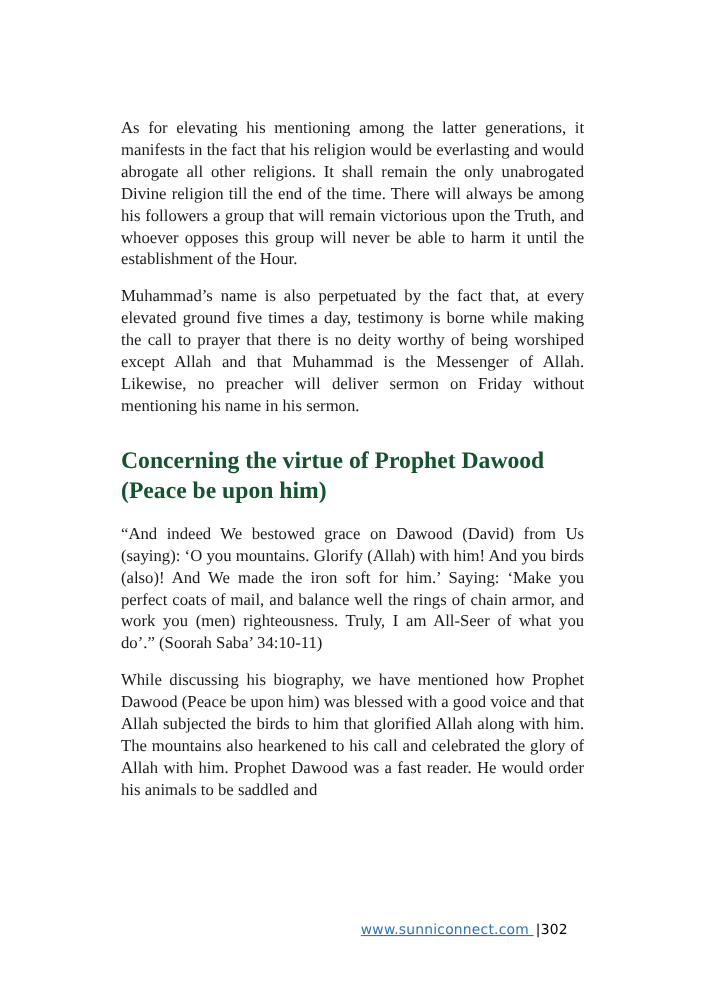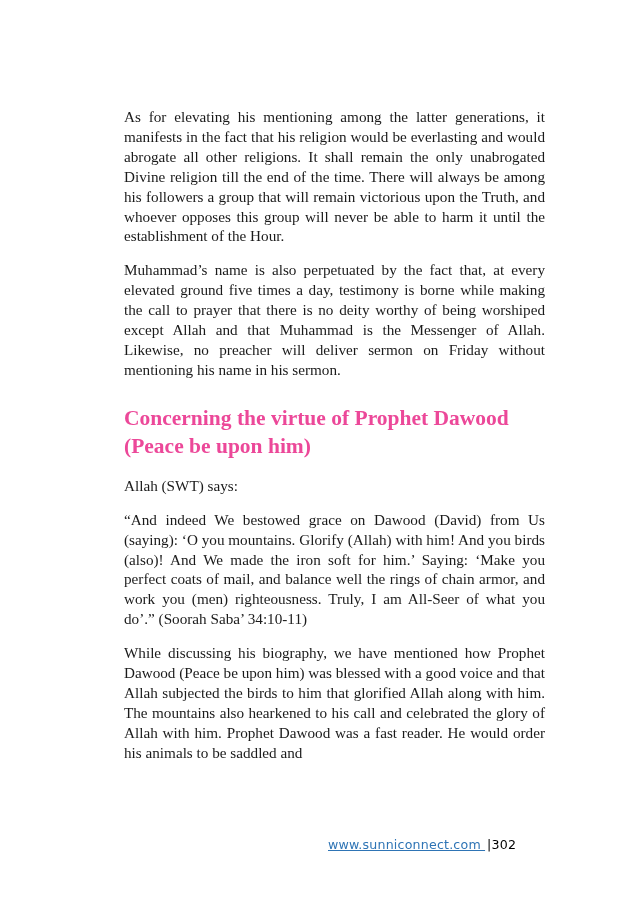--- a/index.html
+++ b/index.html
@@ -8,37 +8,37 @@
       background: #ffffff;
     }
     body {
       width: 641px;
       height: 910px;
       position: relative;
       overflow: hidden;
     }
     .page {
       position: absolute;
-      left: 124px;
+      left: 110px;
       top: 107px;
       width: 421px;
       font-family: "Liberation Serif", "DejaVu Serif", serif;
       color: #1a1a1a;
       font-size: 15.2px;
       line-height: 19.9px;
     }
     .para {
       margin: 0 0 14px 0;
       text-align: justify;
       text-align-last: left;
     }
     .heading {
       font-family: "Liberation Serif", "DejaVu Serif", serif;
       font-weight: bold;
-      color: #ec4899;
+      color: #14532d;
       font-size: 21.5px;
       line-height: 28px;
       margin: 24px 0 16px 0;
     }
     .footer {
       position: absolute;
       left: 328px;
       top: 837px;
       font-family: "DejaVu Sans", "Liberation Sans", sans-serif;
       font-size: 12.6px;
@@ -56,20 +56,19 @@
   </style>
 </head>
 <body>
 
 <div class="page">
   <p class="para">As for elevating his mentioning among the latter generations, it manifests in the fact that his religion would be everlasting and would abrogate all other religions. It shall remain the only unabrogated Divine religion till the end of the time. There will always be among his followers a group that will remain victorious upon the Truth, and whoever opposes this group will never be able to harm it until the establishment of the Hour.</p>
   <p class="para">Muhammad’s name is also perpetuated by the fact that, at every elevated ground five times a day, testimony is borne while making the call to prayer that there is no deity worthy of being worshiped except Allah and that Muhammad is the Messenger of Allah. Likewise, no preacher will deliver sermon on Friday without mentioning his name in his sermon.</p>
 
   <h2 class="heading">Concerning the virtue of Prophet Dawood (Peace be upon him)</h2>
 
-  <p class="para">Allah (SWT) says:</p>
   <p class="para">“And indeed We bestowed grace on Dawood (David) from Us (saying): ‘O you mountains. Glorify (Allah) with him! And you birds (also)! And We made the iron soft for him.’ Saying: ‘Make you perfect coats of mail, and balance well the rings of chain armor, and work you (men) righteousness. Truly, I am All-Seer of what you do’.” (Soorah Saba’ 34:10-11)</p>
   <p class="para">While discussing his biography, we have mentioned how Prophet Dawood (Peace be upon him) was blessed with a good voice and that Allah subjected the birds to him that glorified Allah along with him. The mountains also hearkened to his call and celebrated the glory of Allah with him. Prophet Dawood was a fast reader. He would order his animals to be saddled and</p>
 </div>
 
 <div class="footer">
   <a>www.sunniconnect.com </a><span class="sep">|</span><span>302</span>
 </div>
 
 </body></html>

